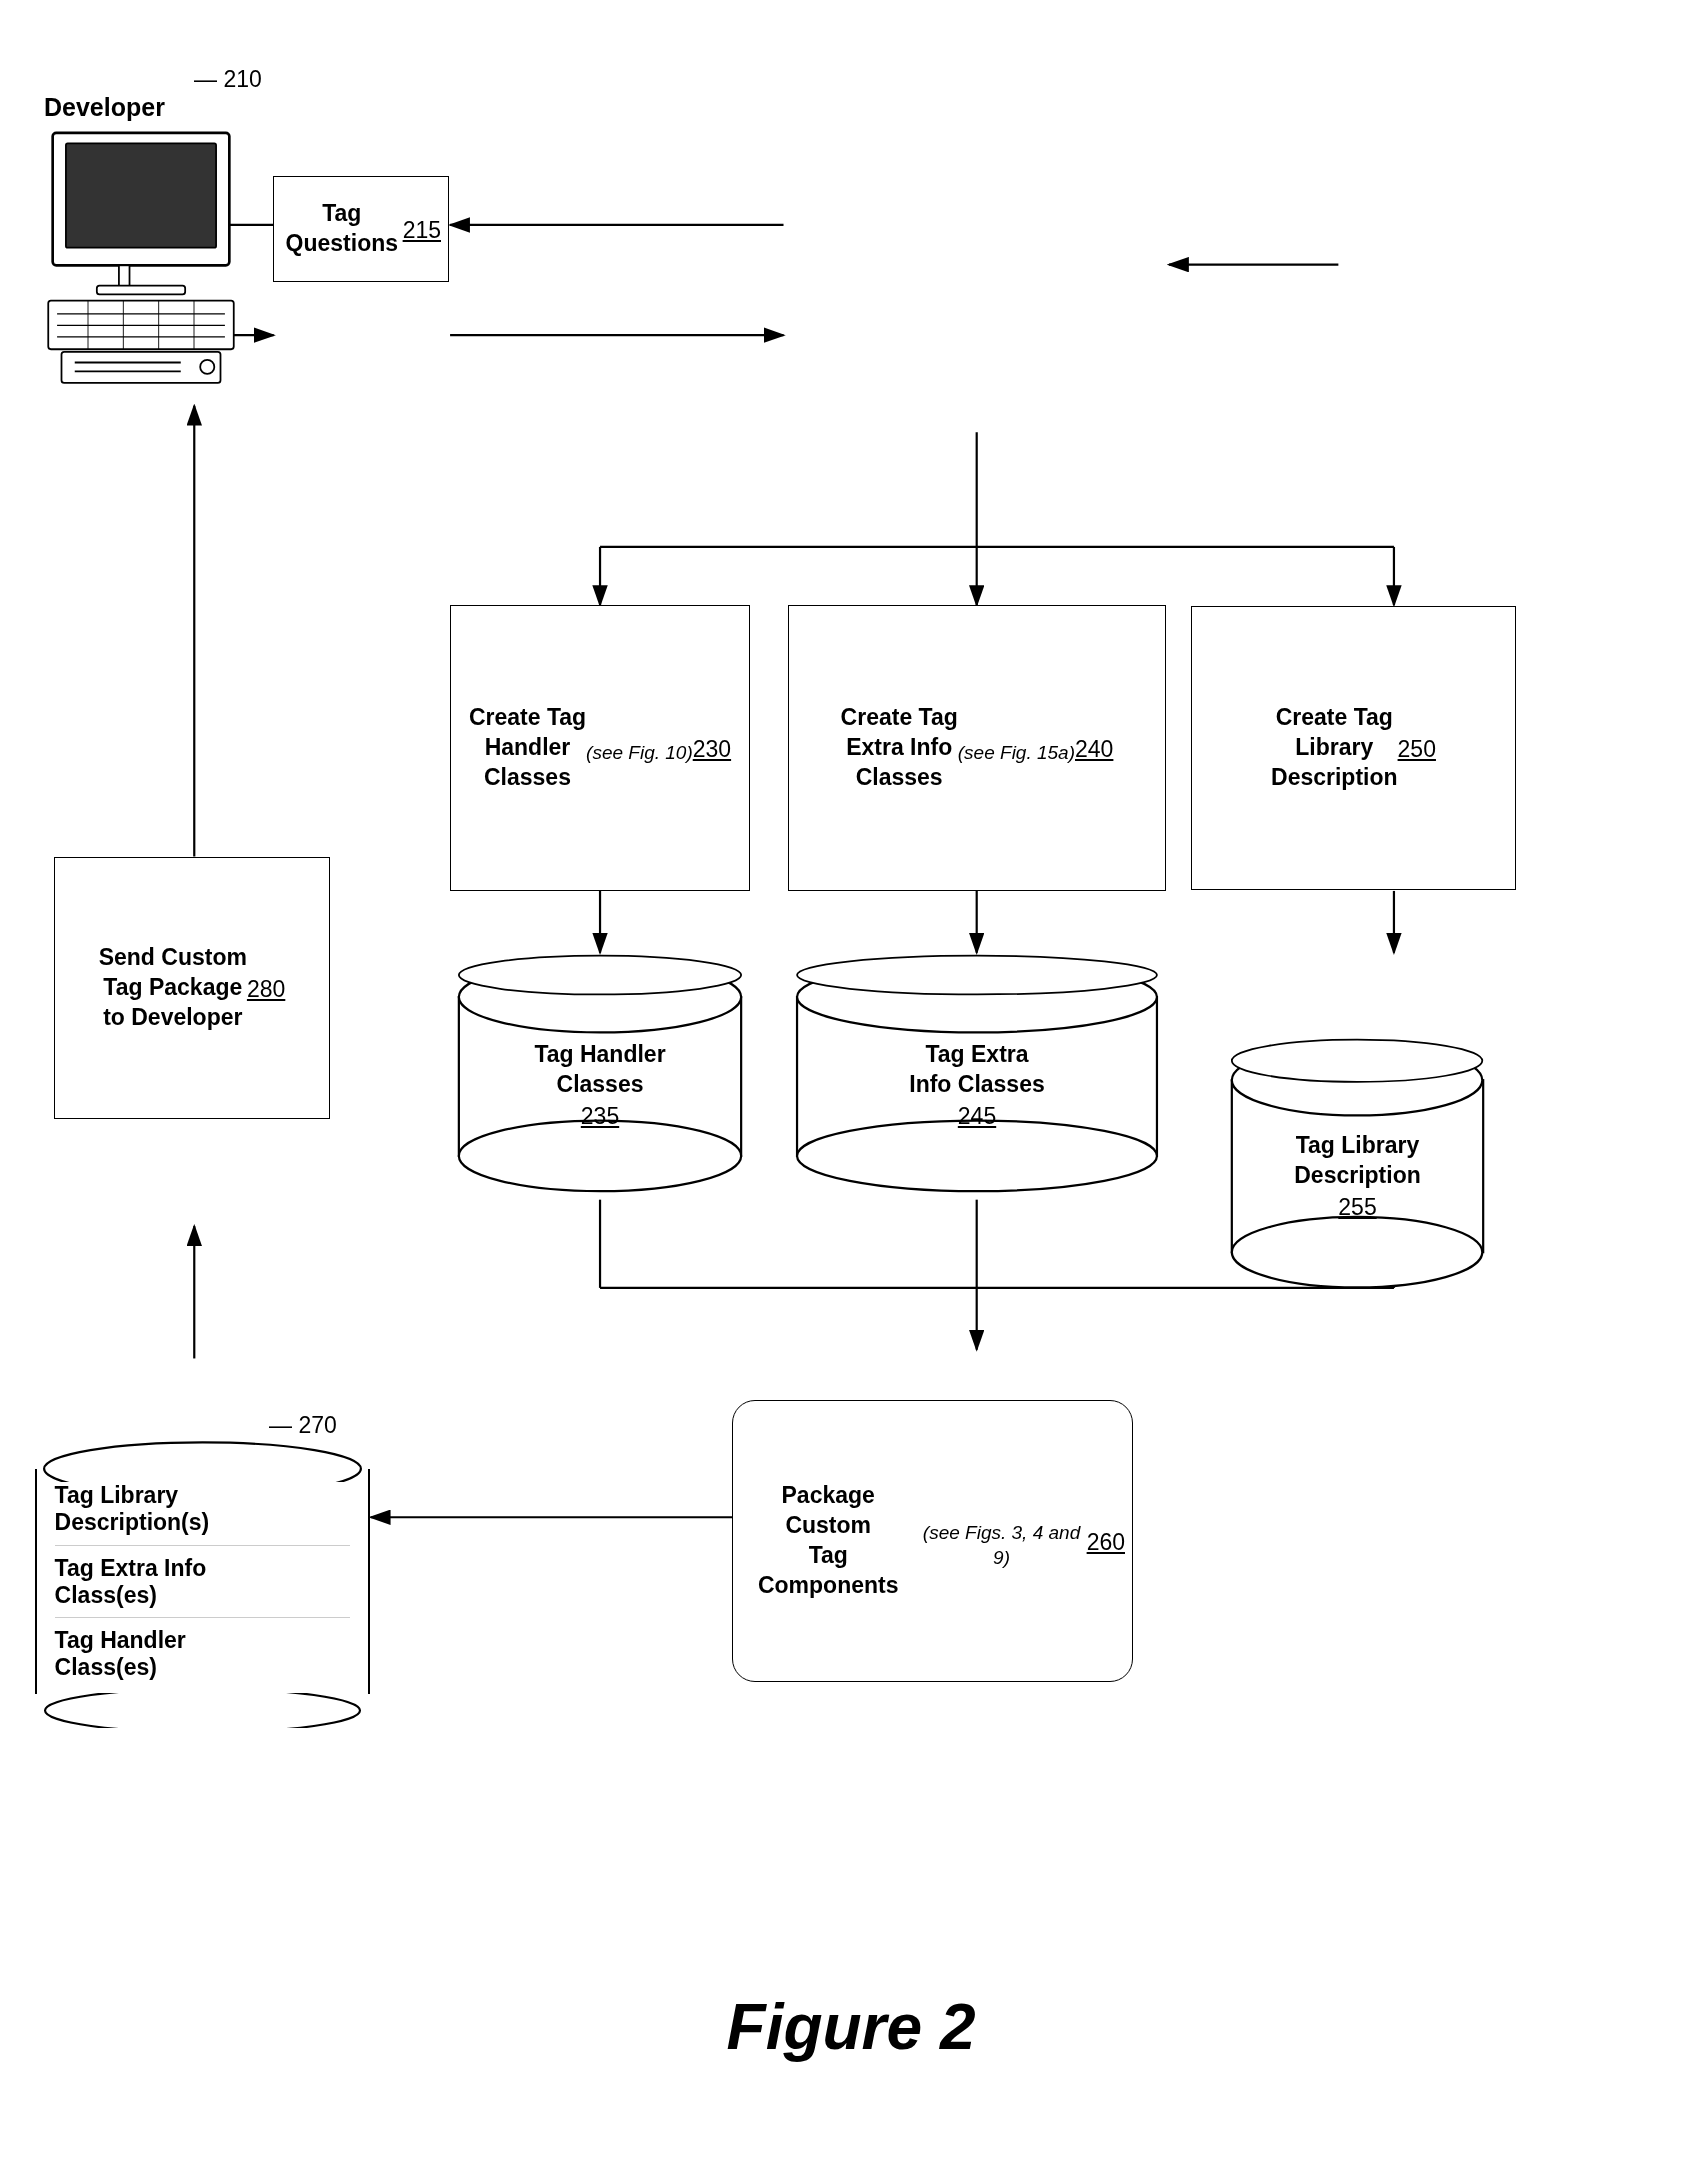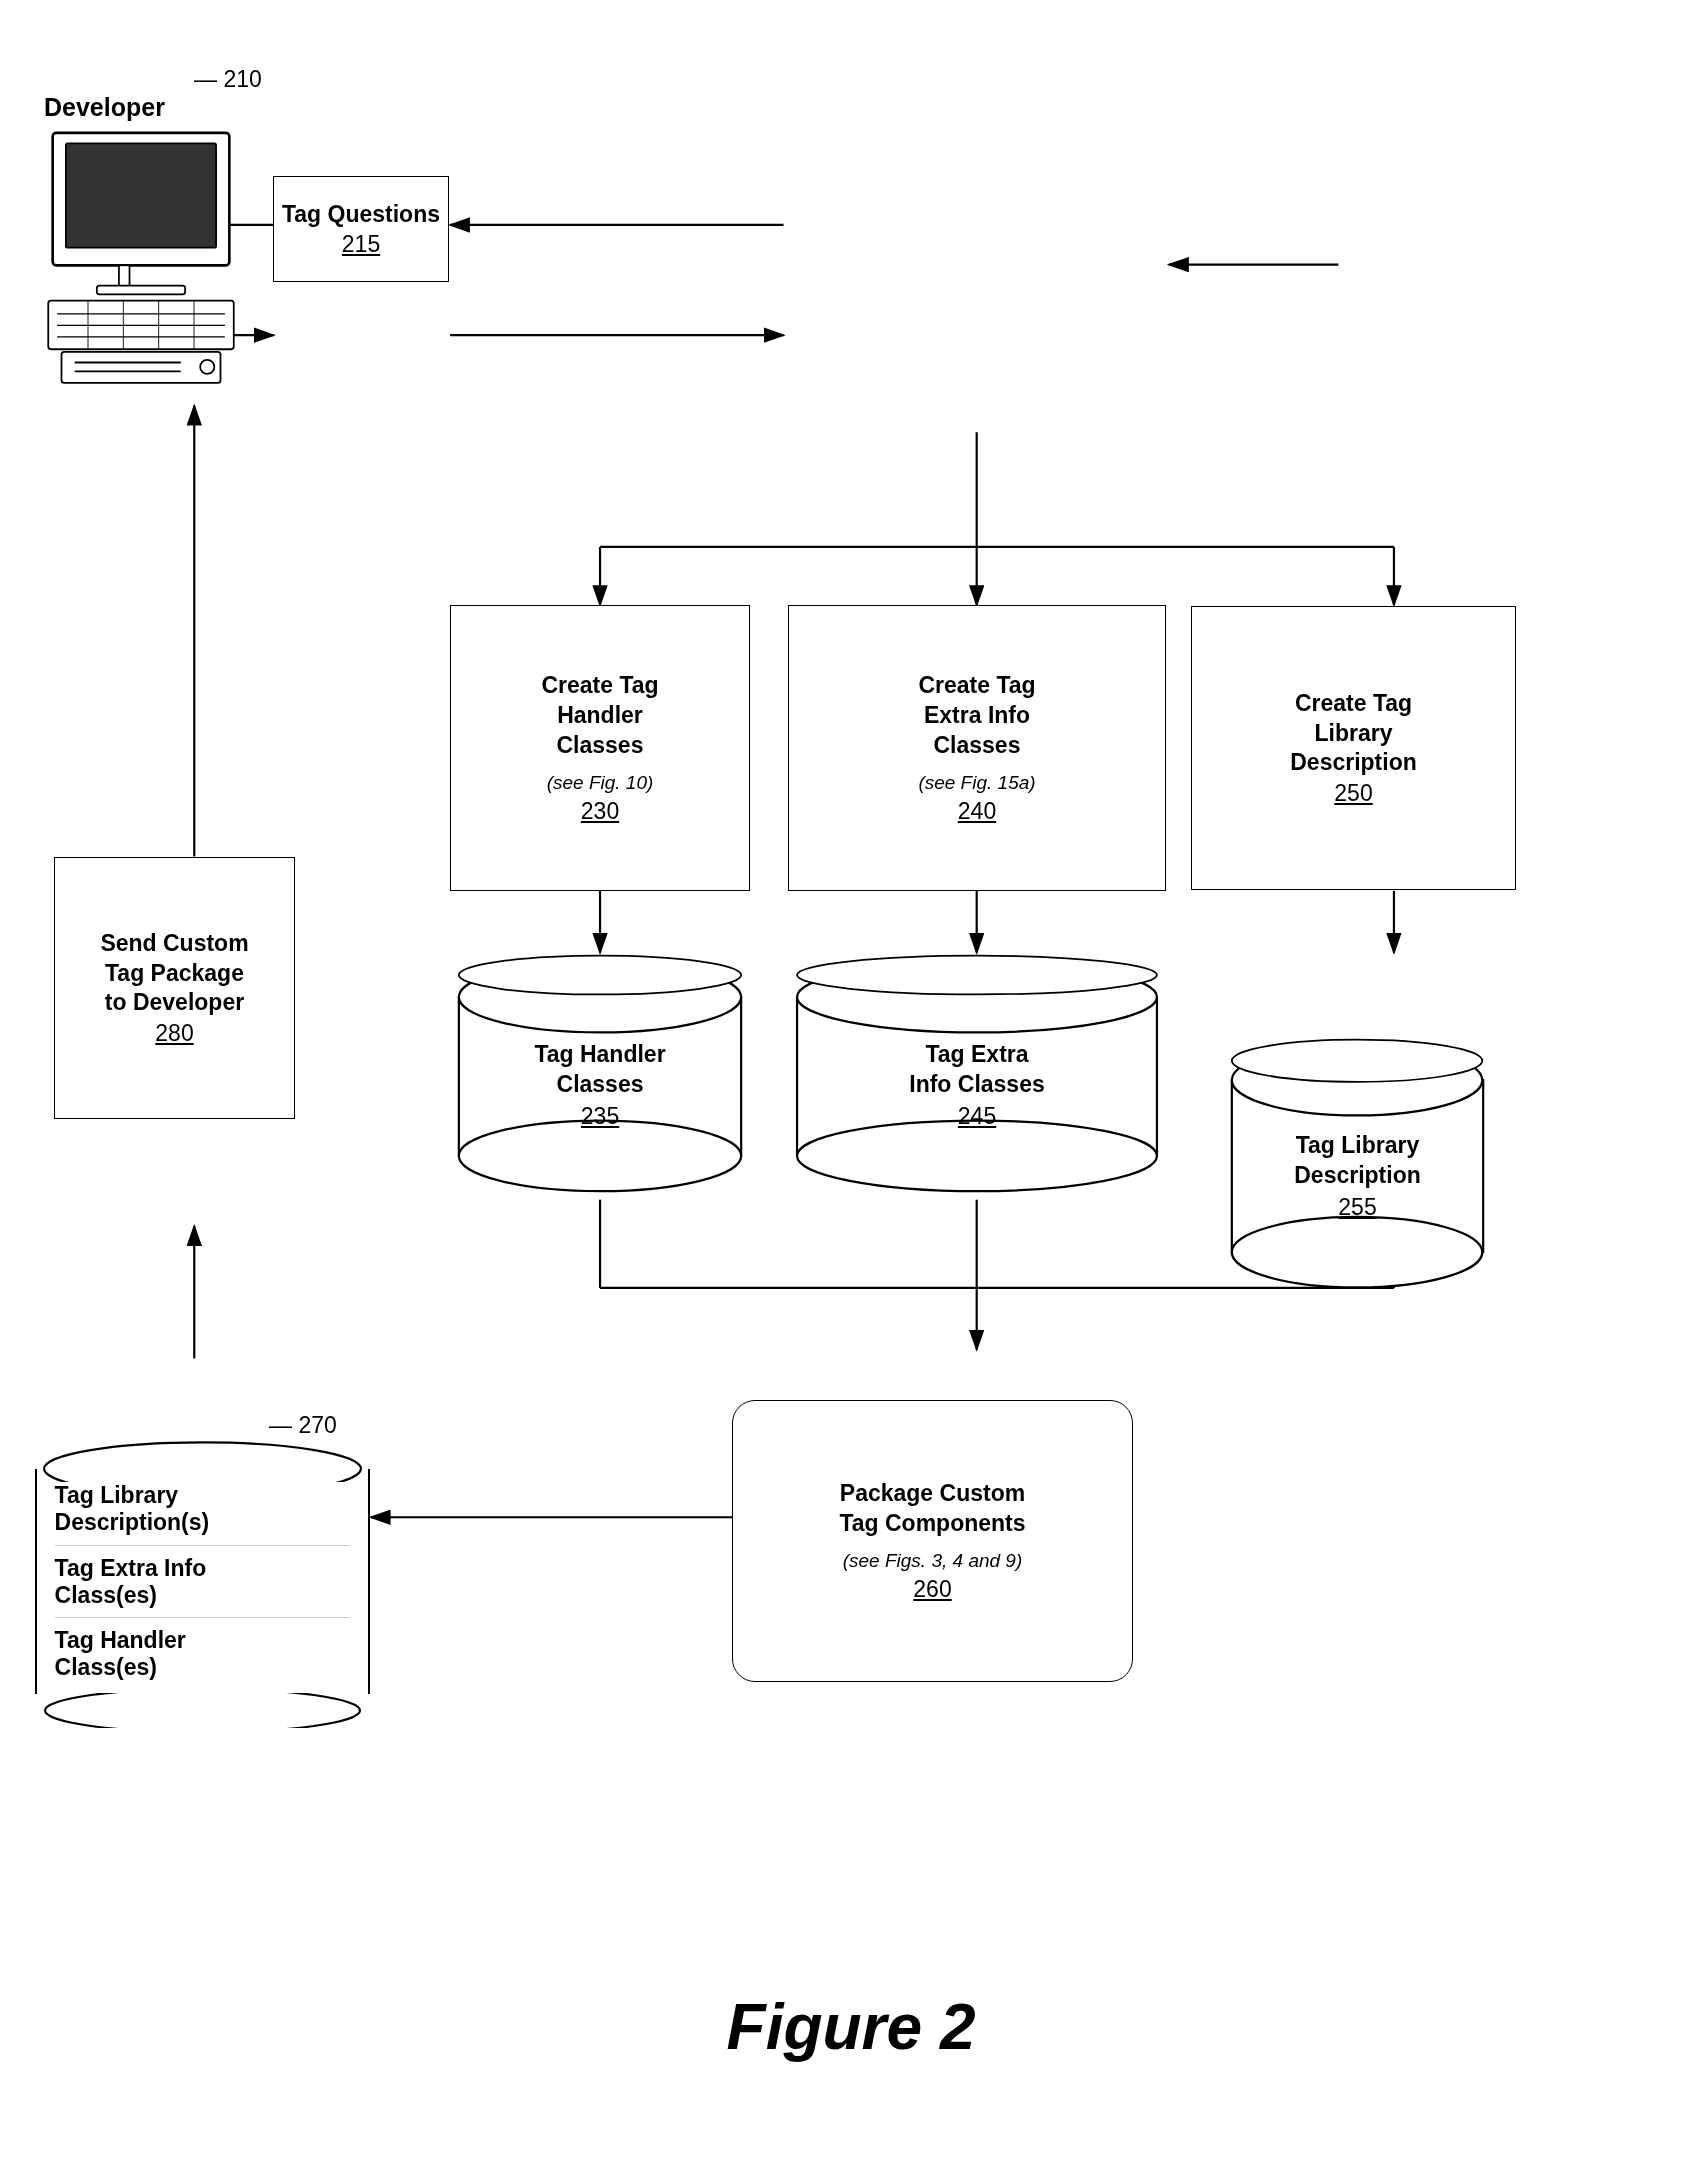--- a/index.html
+++ b/index.html
@@ -18,21 +18,21 @@
       height: 2170px;
     }
 
     
     .box {
       position: absolute;
       border: 1.8px solid #000;
       background: #fff;
       text-align: center;
       display: flex;
-      flex-direction: column;
+      flex-direction: row;
       align-items: center;
       justify-content: center;
       padding: 7px;
     }
 
     .box .box-title {
       font-weight: bold;
       font-size: 23px;
       line-height: 1.3;
     }
@@ -265,21 +265,21 @@
       <span class="box-number">255</span>
     </div>
   </div>
 
   <div class="box" style="left:732px; top:1400px; width:401px; height:282px;border-radius:23px;">
     <span class="box-title">Package Custom<br>Tag Components</span>
     <span class="box-subtitle">(see Figs. 3, 4 and 9)</span>
     <span class="box-number">260</span>
   </div>
 
-  <div class="box" style="left:54px; top:857px; width:241px; height:262px;">
+  <div class="box" style="left:54px; top:857px; width:276px; height:262px;">
     <span class="box-title">Send Custom<br>Tag Package<br>to Developer</span>
     <span class="box-number">280</span>
   </div>
 
   <div style="position:absolute; left:269px; top:1412px; font-size:23px;">
     <span>— </span><span>270</span>
   </div>
 
   <div style="position:absolute; left:35px; top:1438px; width:335px;">
     <div style="position:relative;">

